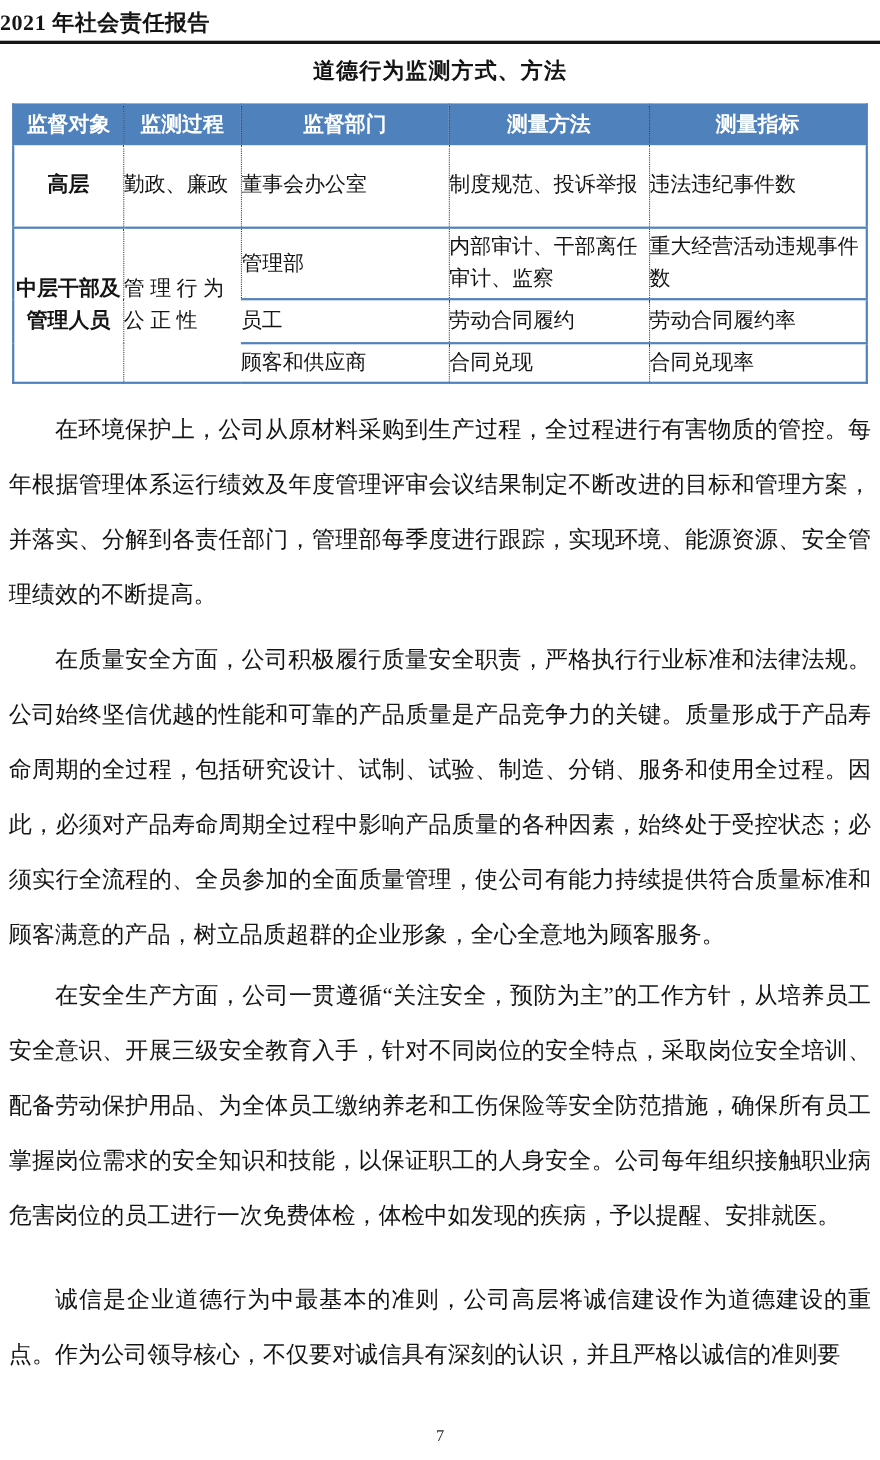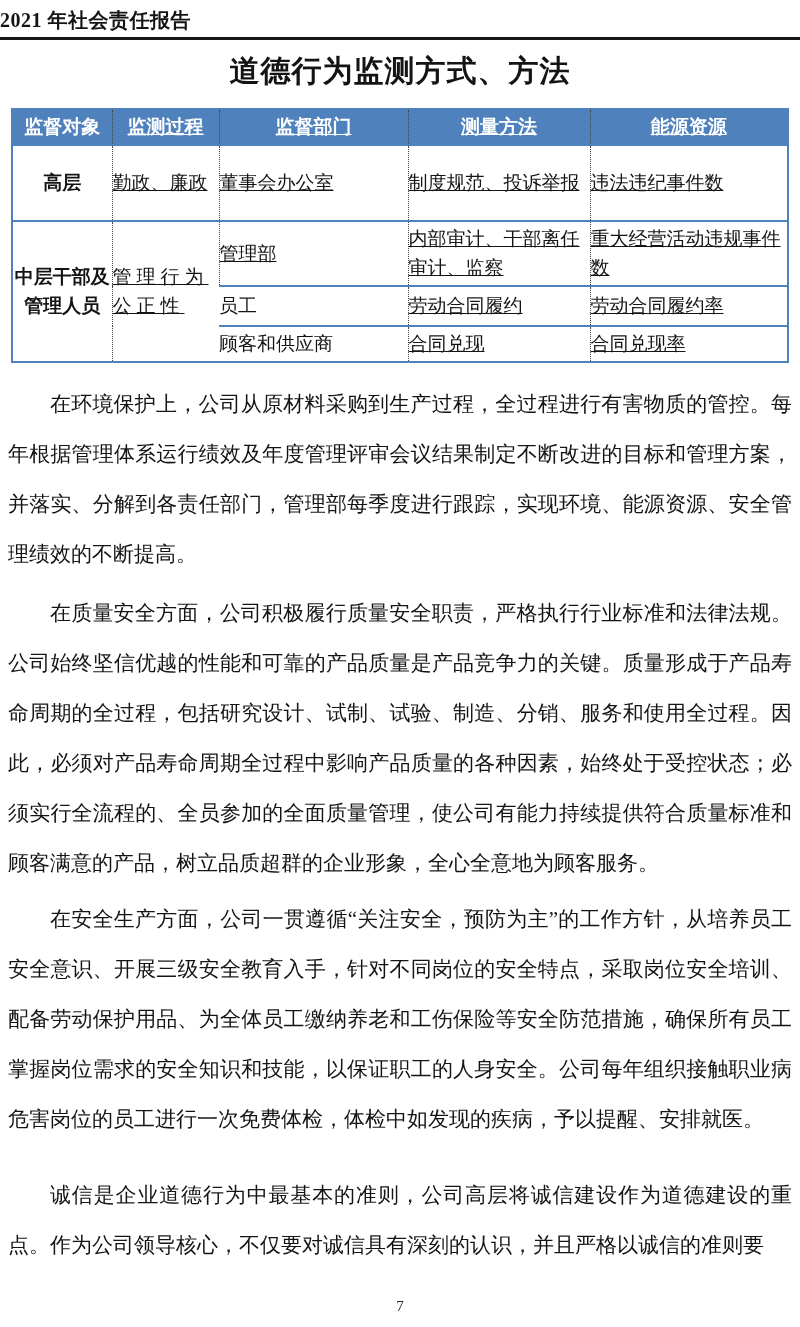--- a/index.html
+++ b/index.html
@@ -18,21 +18,21 @@
     font-size:20px;
     letter-spacing:0.5px;
   }
   .header-rule {
     height:0;
     border-top:3px solid #161616;
   }
   .page-title {
     margin:11px 0 8px 0;
     text-align:center;
-    font-size:30px;
+    font-size:20px;
     font-weight:bold;
     letter-spacing:1px;
   }
   table.monitor-table {
     width:776px;
     margin:16px auto;
     border-collapse:collapse;
     table-layout:fixed;
     font-size:19px;
     border:2px solid var(--table-border,#4F81BD);
@@ -44,21 +44,21 @@
     height:34px;
     text-align:center;
     padding:0 2px;
   }
   .monitor-table td {
     padding:2px 0;
     vertical-align:middle;
     line-height:1.55;
   }
   .monitor-table th + th,
-  .monitor-table td + td { border-left:1px dotted #444;text-decoration:underline; }
+  .monitor-table td + td { border-left:1px dotted #444; }
   .monitor-table tbody tr td { border-top:2px solid var(--table-border,#4F81BD); }
   .row-top { height:76px; }
   .row-sub1 { height:64px; }
   .row-sub2 { height:40px; }
   .row-sub3 { height:36px; }
   .cell-target { text-align:center; font-weight:bold; }
   .cell-process-span {
     letter-spacing:5px;
     word-break:break-all;
     line-height:1.9;
@@ -101,21 +101,21 @@
       <col style="width:189px">
       <col style="width:182px">
       <col style="width:198px">
     </colgroup>
     <thead>
       <tr>
         <th>监督对象</th>
         <th>监测过程</th>
         <th>监督部门</th>
         <th>测量方法</th>
-        <th>能源资源</th>
+        <th>测量指标</th>
       </tr>
     </thead>
     <tbody>
       <tr class="row-top">
         <td class="cell-target">高层</td>
         <td>勤政、廉政</td>
         <td>董事会办公室</td>
         <td>制度规范、投诉举报</td>
         <td>违法违纪事件数</td>
       </tr>

